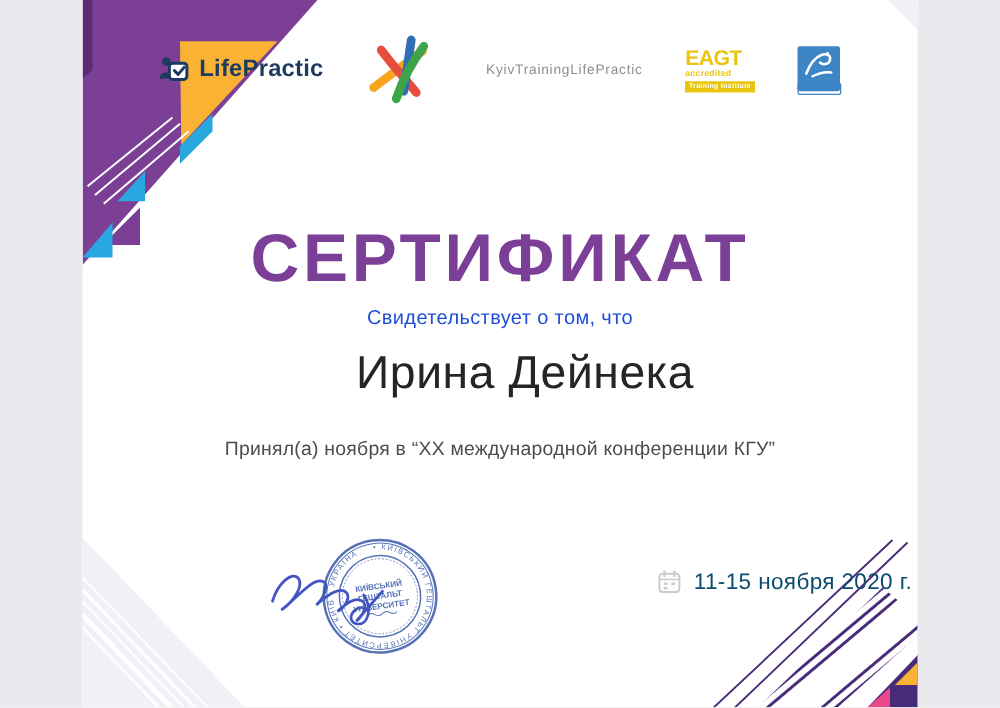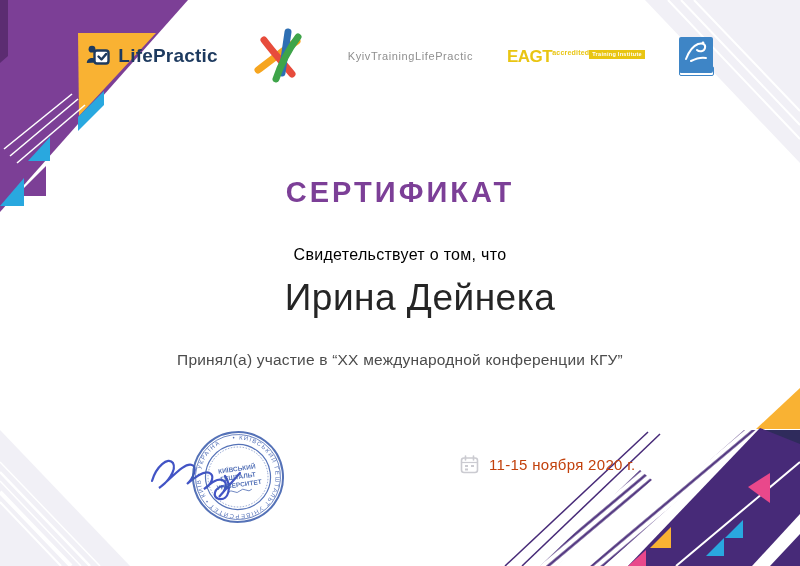--- a/index.html
+++ b/index.html
@@ -1,43 +1,43 @@
 <!DOCTYPE html>
 <html><head>
 <meta charset="utf-8">
 <style>
   html,body{margin:0;padding:0;background:#e9e9ee;}
   .page{
-    position:relative;width:800px;height:566px;margin:0 auto;background:#ffffff;
+    position:relative;width:668px;height:566px;margin:0 auto;background:#ffffff;
     overflow:hidden;font-family:"Liberation Sans",sans-serif;
   }
   .abs{position:absolute;}
   
   .logos{left:0;right:0;top:28px;display:flex;justify-content:center;align-items:center;gap:34px;}
   .logo{display:flex;align-items:center;gap:6px;}
   .lp-text{font-size:19px;font-weight:700;color:#1d3a5f;letter-spacing:.2px;}
   .kgu-text{display:flex;font-size:11px;line-height:11px;color:#8f8f8f;letter-spacing:.6px;margin-left:40px;}
-  .eagt{display:flex;flex-direction:row;align-items:flex-start;line-height:1;}
+  .eagt{display:flex;flex-direction:column;align-items:flex-start;line-height:1;}
   .eagt-title{font-size:17px;font-weight:800;color:#e9c512;letter-spacing:-.5px;}
   .eagt-sub{font-size:7px;font-weight:700;color:#e9c512;margin-top:1px;letter-spacing:.2px;}
   .eagt-bar{margin-top:2px;background:#e9c512;color:#ffffff;font-size:5.5px;font-weight:700;
     padding:2px 3px;letter-spacing:.3px;}
   .eap{display:flex;flex-direction:column;align-items:center;}
   .eap-box{width:34px;height:36px;background:#3e85c6;border-radius:2px;position:relative;}
   .eap-badge{margin-top:-7px;background:#ffffff;border:1px solid #3e85c6;color:#3e85c6;
     font-size:6px;font-weight:700;padding:1px 6px;border-radius:2px;letter-spacing:1px;}
   
-  .title{left:0;right:0;top:176px;text-align:center;font-size:29px;font-weight:800;
+  .title{left:0;right:0;top:176px;text-align:center;font-size:54px;font-weight:800;
     color:#7c3f97;letter-spacing:3px;}
-  .subtitle{left:0;right:0;top:246px;text-align:center;font-size:16px;color:#000000;letter-spacing:.3px;}
+  .subtitle{left:0;right:0;top:246px;text-align:center;font-size:16px;color:#1d4ed8;letter-spacing:.3px;}
   .name{left:0;right:0;top:277px;text-align:center;font-size:37px;font-weight:400;color:#252525;letter-spacing:.5px;padding-left:40px;}
   .participation{left:0;right:0;top:351px;text-align:center;font-size:15.5px;color:#4c4c4c;letter-spacing:.2px;}
   
   .date-row{left:460px;top:455px;display:flex;align-items:center;gap:10px;}
-  .date-text{font-size:15px;color:#c2410c;letter-spacing:.3px;}
+  .date-text{font-size:18px;color:#0c4a6e;letter-spacing:.3px;}
 </style>
 </head>
 <body>
 
 <div class="page">
 
   <svg class="abs" style="left:0;top:0" width="320" height="240" viewBox="0 0 320 240">
     <polygon points="0,0 188,0 0,212" fill="#7C3F96"></polygon>
     <polygon points="0,0 8,0 8,56 0,63" fill="#5B2C71"></polygon>
     <polygon points="78,33 156,33 79,116" fill="#F9B233"></polygon>
@@ -139,21 +139,21 @@
         </svg>
       </div>
       <span class="eap-badge">E.A.P</span>
     </div>
 
   </div>
 
   <div class="abs title">СЕРТИФИКАТ</div>
   <div class="abs subtitle">Свидетельствует о том, что</div>
   <div class="abs name">Ирина Дейнека</div>
-  <div class="abs participation">Принял(а) участие в  “ХХ международной конференции КГУ”</div>
+  <div class="abs participation">Принял(а) ноября в  “ХХ международной конференции КГУ”</div>
 
   <svg class="abs" style="left:148px;top:443px" width="110" height="66" viewBox="0 0 110 66">
     <path d="M4,38 C8,24 20,13 25,20 C29,27 19,40 11,45 C23,36 36,19 44,22
              C50,24 45,36 39,41 C48,33 58,26 63,31 C67,35 61,44 56,46
              C63,40 70,34 76,38 C80,41 77,49 71,54 C77,47 84,39 92,30
              M77,33 C84,43 81,58 71,56 C64,54 66,45 75,43" fill="none" stroke="#4254C5" stroke-width="2.2" stroke-linecap="round"></path>
   </svg>
 
   <svg class="abs" style="left:190px;top:429px;transform:rotate(-8deg)" width="96" height="96" viewBox="0 0 96 96">
     <g opacity="0.88">

